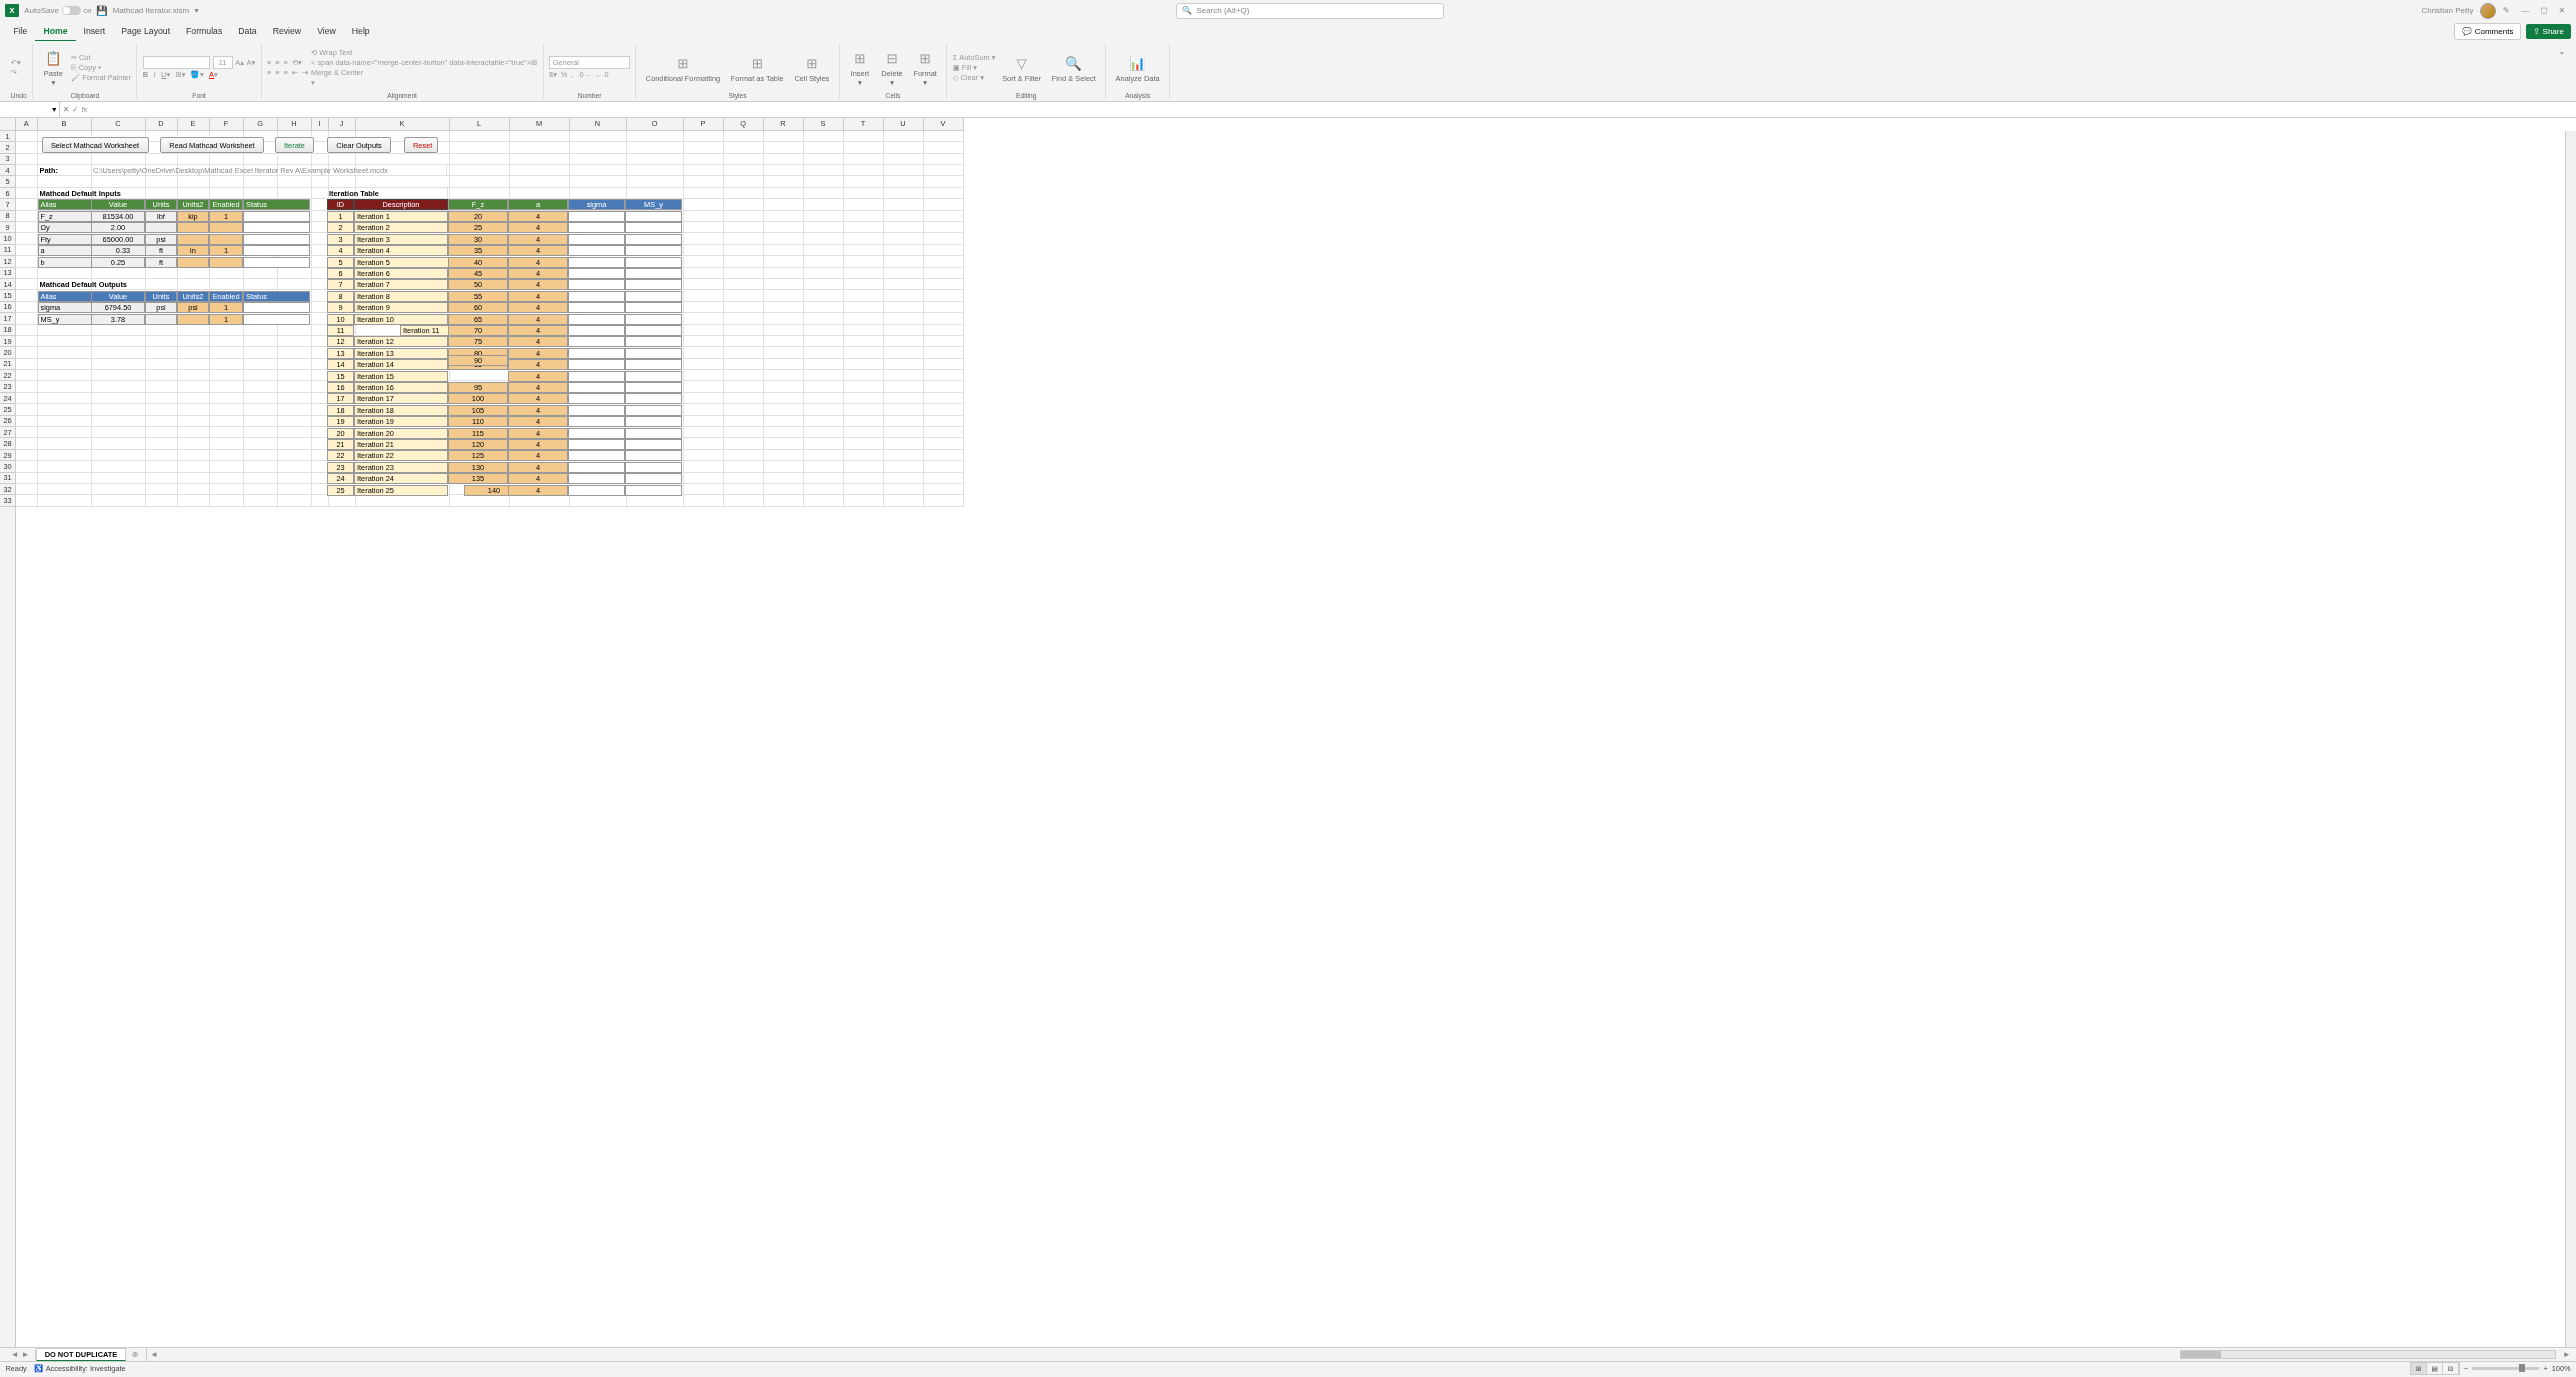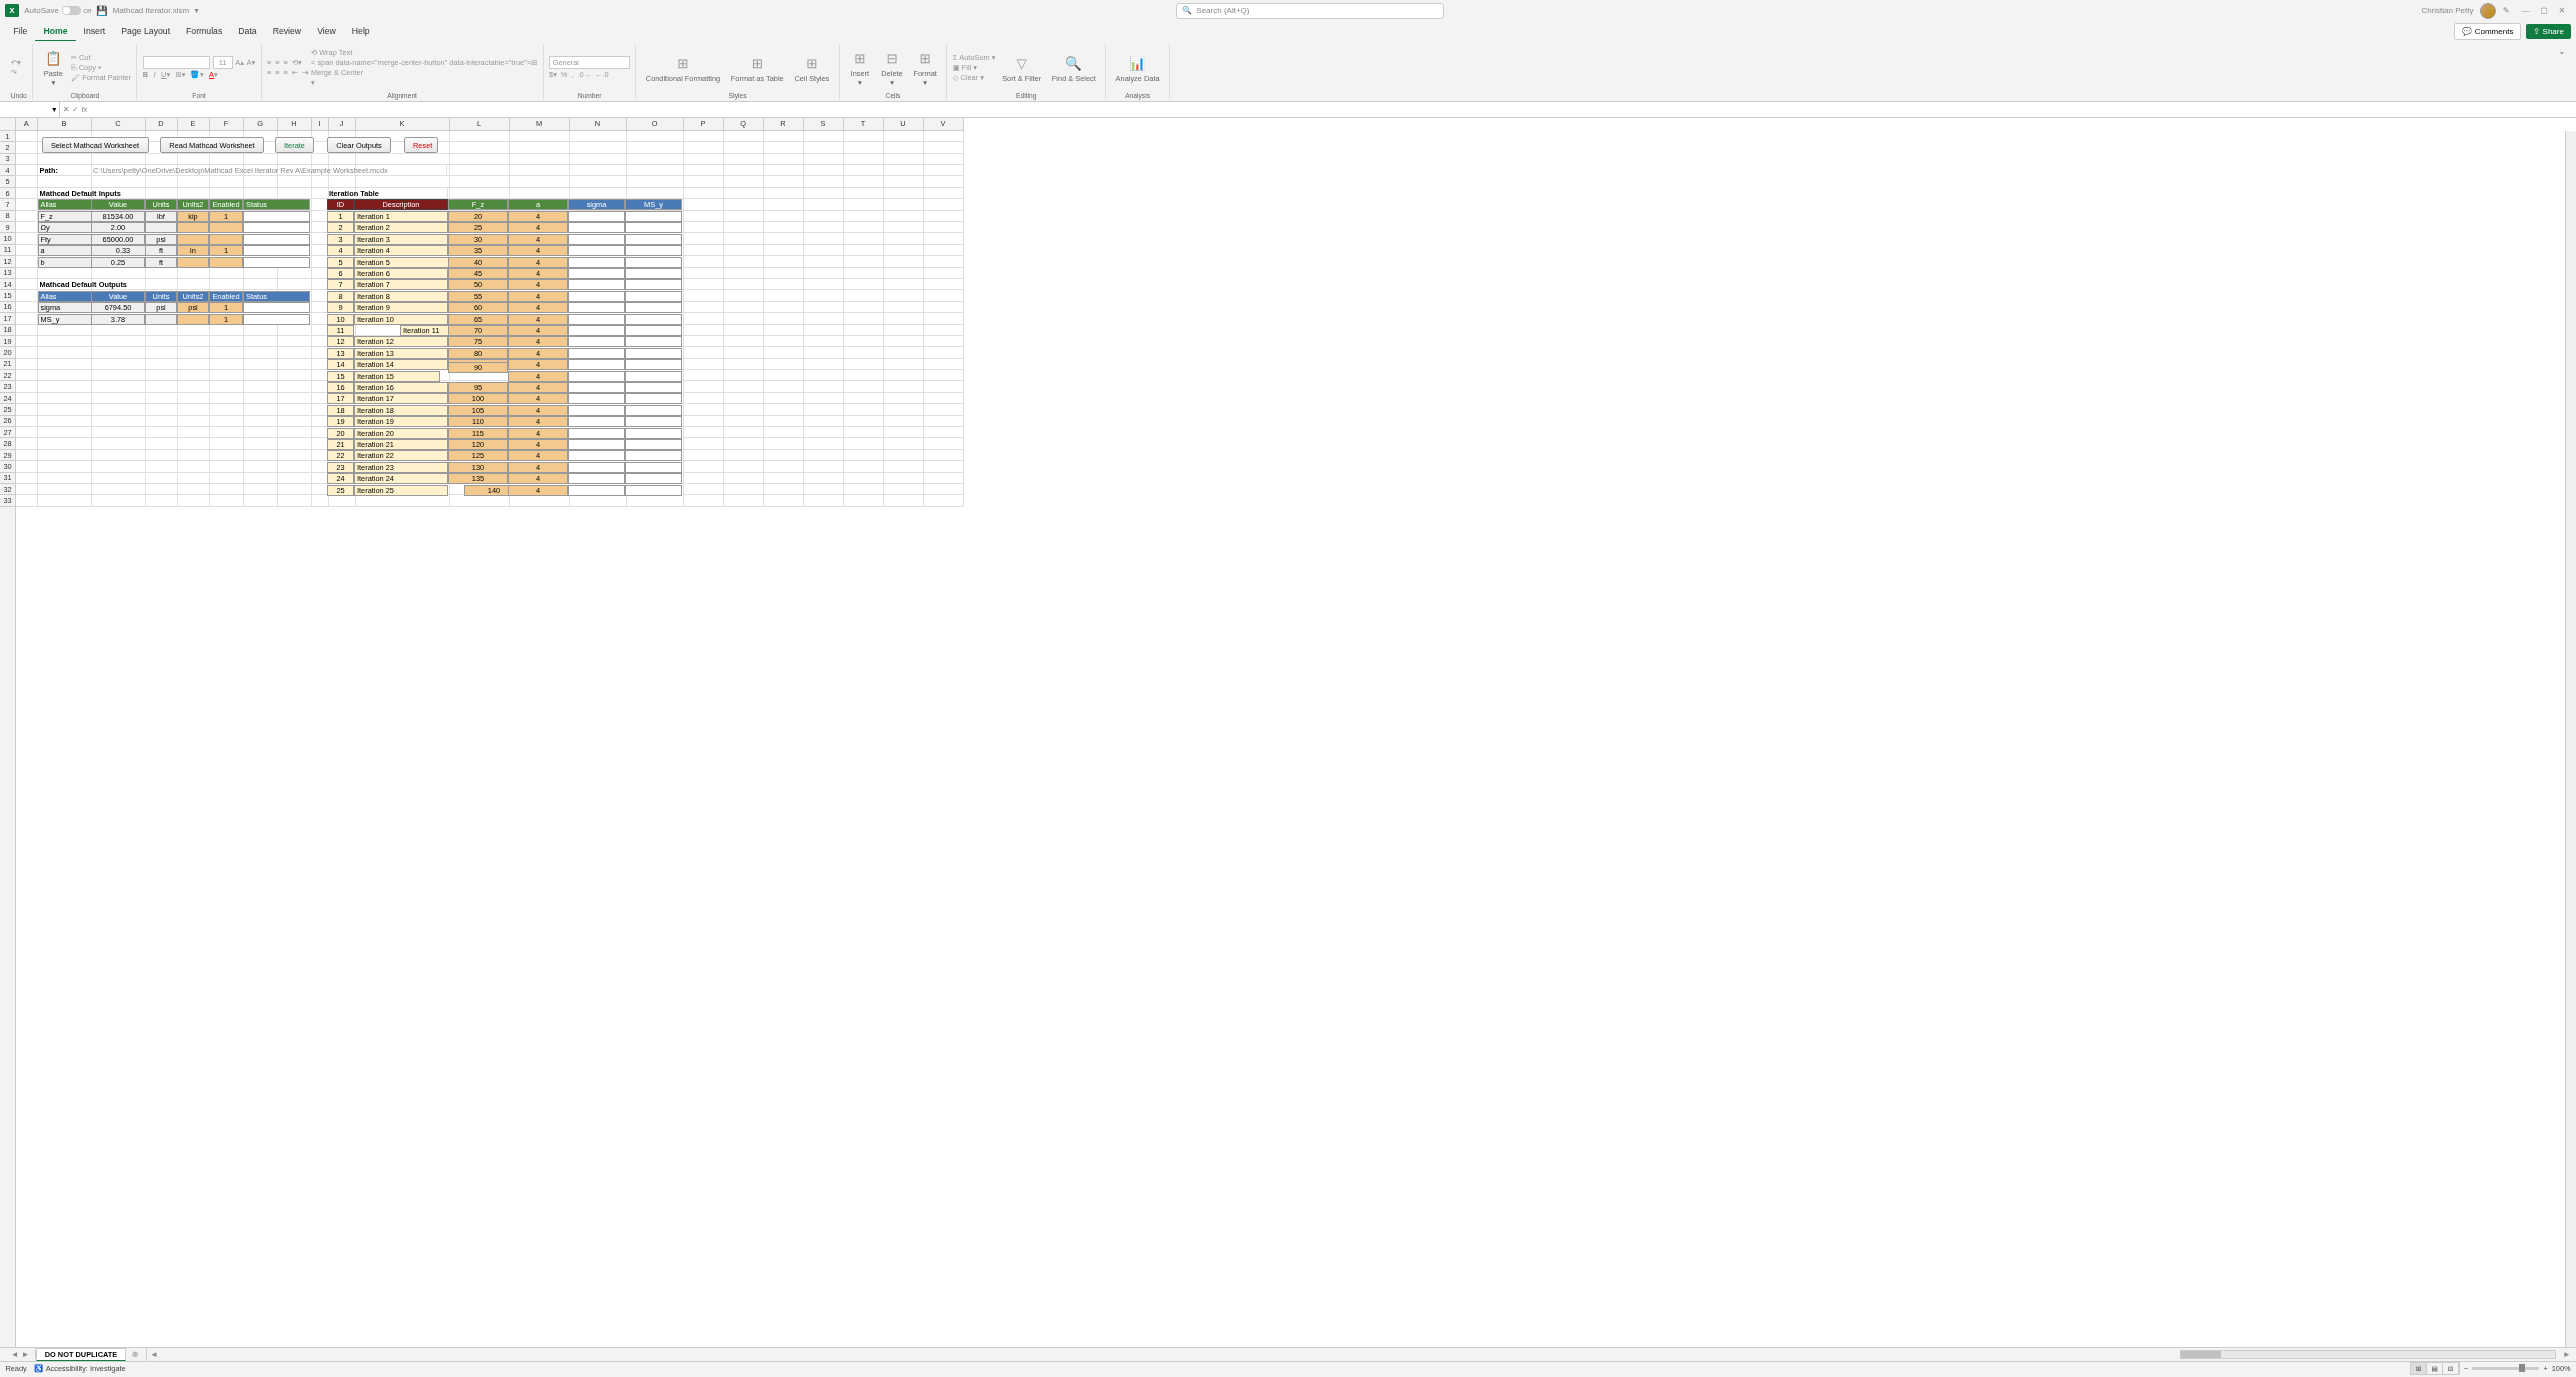--- a/index.html
+++ b/index.html
@@ -1810,22 +1810,22 @@
             <div class="cell td-orange2 txt-center" style="position: absolute; left: 492px; top: 217px; width: 60px; height: 11.4px;">4</div>
             <div class="cell td-white " style="position: absolute; left: 552px; top: 217px; width: 57px; height: 11.4px;"></div>
             <div class="cell td-white " style="position: absolute; left: 609px; top: 217px; width: 57px; height: 11.4px;"></div>
             <div class="cell td-yellow txt-center" style="position: absolute; left: 311px; top: 228px; width: 27px; height: 11.4px;">14</div>
             <div class="cell td-yellow " style="position: absolute; left: 338px; top: 228px; width: 94px; height: 11.4px;">Iteration 14</div>
             <div class="cell td-orange2 txt-center" style="position: absolute; left: 432px; top: 228px; width: 60px; height: 11.4px;">85</div>
             <div class="cell td-orange2 txt-center" style="position: absolute; left: 492px; top: 228px; width: 60px; height: 11.4px;">4</div>
             <div class="cell td-white " style="position: absolute; left: 552px; top: 228px; width: 57px; height: 11.4px;"></div>
             <div class="cell td-white " style="position: absolute; left: 609px; top: 228px; width: 57px; height: 11.4px;"></div>
             <div class="cell td-yellow txt-center" style="position: absolute; left: 311px; top: 240px; width: 27px; height: 11.4px;">15</div>
-            <div class="cell td-yellow " style="position: absolute; left: 338px; top: 240px; width: 86px; height: 11.4px;">Iteration 15</div>
-            <div class="cell td-orange2 txt-center" style="position: absolute; left: 432px; top: 231px; width: 60px; height: 11.4px;">90</div>
+            <div class="cell td-yellow " style="position: absolute; left: 338px; top: 240px; width: 94px; height: 11.4px;">Iteration 15</div>
+            <div class="cell td-orange2 txt-center" style="position: absolute; left: 432px; top: 224px; width: 60px; height: 11.4px;">90</div>
             <div class="cell td-orange2 txt-center" style="position: absolute; left: 492px; top: 240px; width: 60px; height: 11.4px;">4</div>
             <div class="cell td-white " style="position: absolute; left: 552px; top: 240px; width: 57px; height: 11.4px;"></div>
             <div class="cell td-white " style="position: absolute; left: 609px; top: 240px; width: 57px; height: 11.4px;"></div>
             <div class="cell td-yellow txt-center" style="position: absolute; left: 311px; top: 251px; width: 27px; height: 11.4px;">16</div>
             <div class="cell td-yellow " style="position: absolute; left: 338px; top: 251px; width: 94px; height: 11.4px;">Iteration 16</div>
             <div class="cell td-orange2 txt-center" style="position: absolute; left: 432px; top: 251px; width: 60px; height: 11.4px;">95</div>
             <div class="cell td-orange2 txt-center" style="position: absolute; left: 492px; top: 251px; width: 60px; height: 11.4px;">4</div>
             <div class="cell td-white " style="position: absolute; left: 552px; top: 251px; width: 57px; height: 11.4px;"></div>
             <div class="cell td-white " style="position: absolute; left: 609px; top: 251px; width: 57px; height: 11.4px;"></div>
             <div class="cell td-yellow txt-center" style="position: absolute; left: 311px; top: 262px; width: 27px; height: 11.4px;">17</div>

